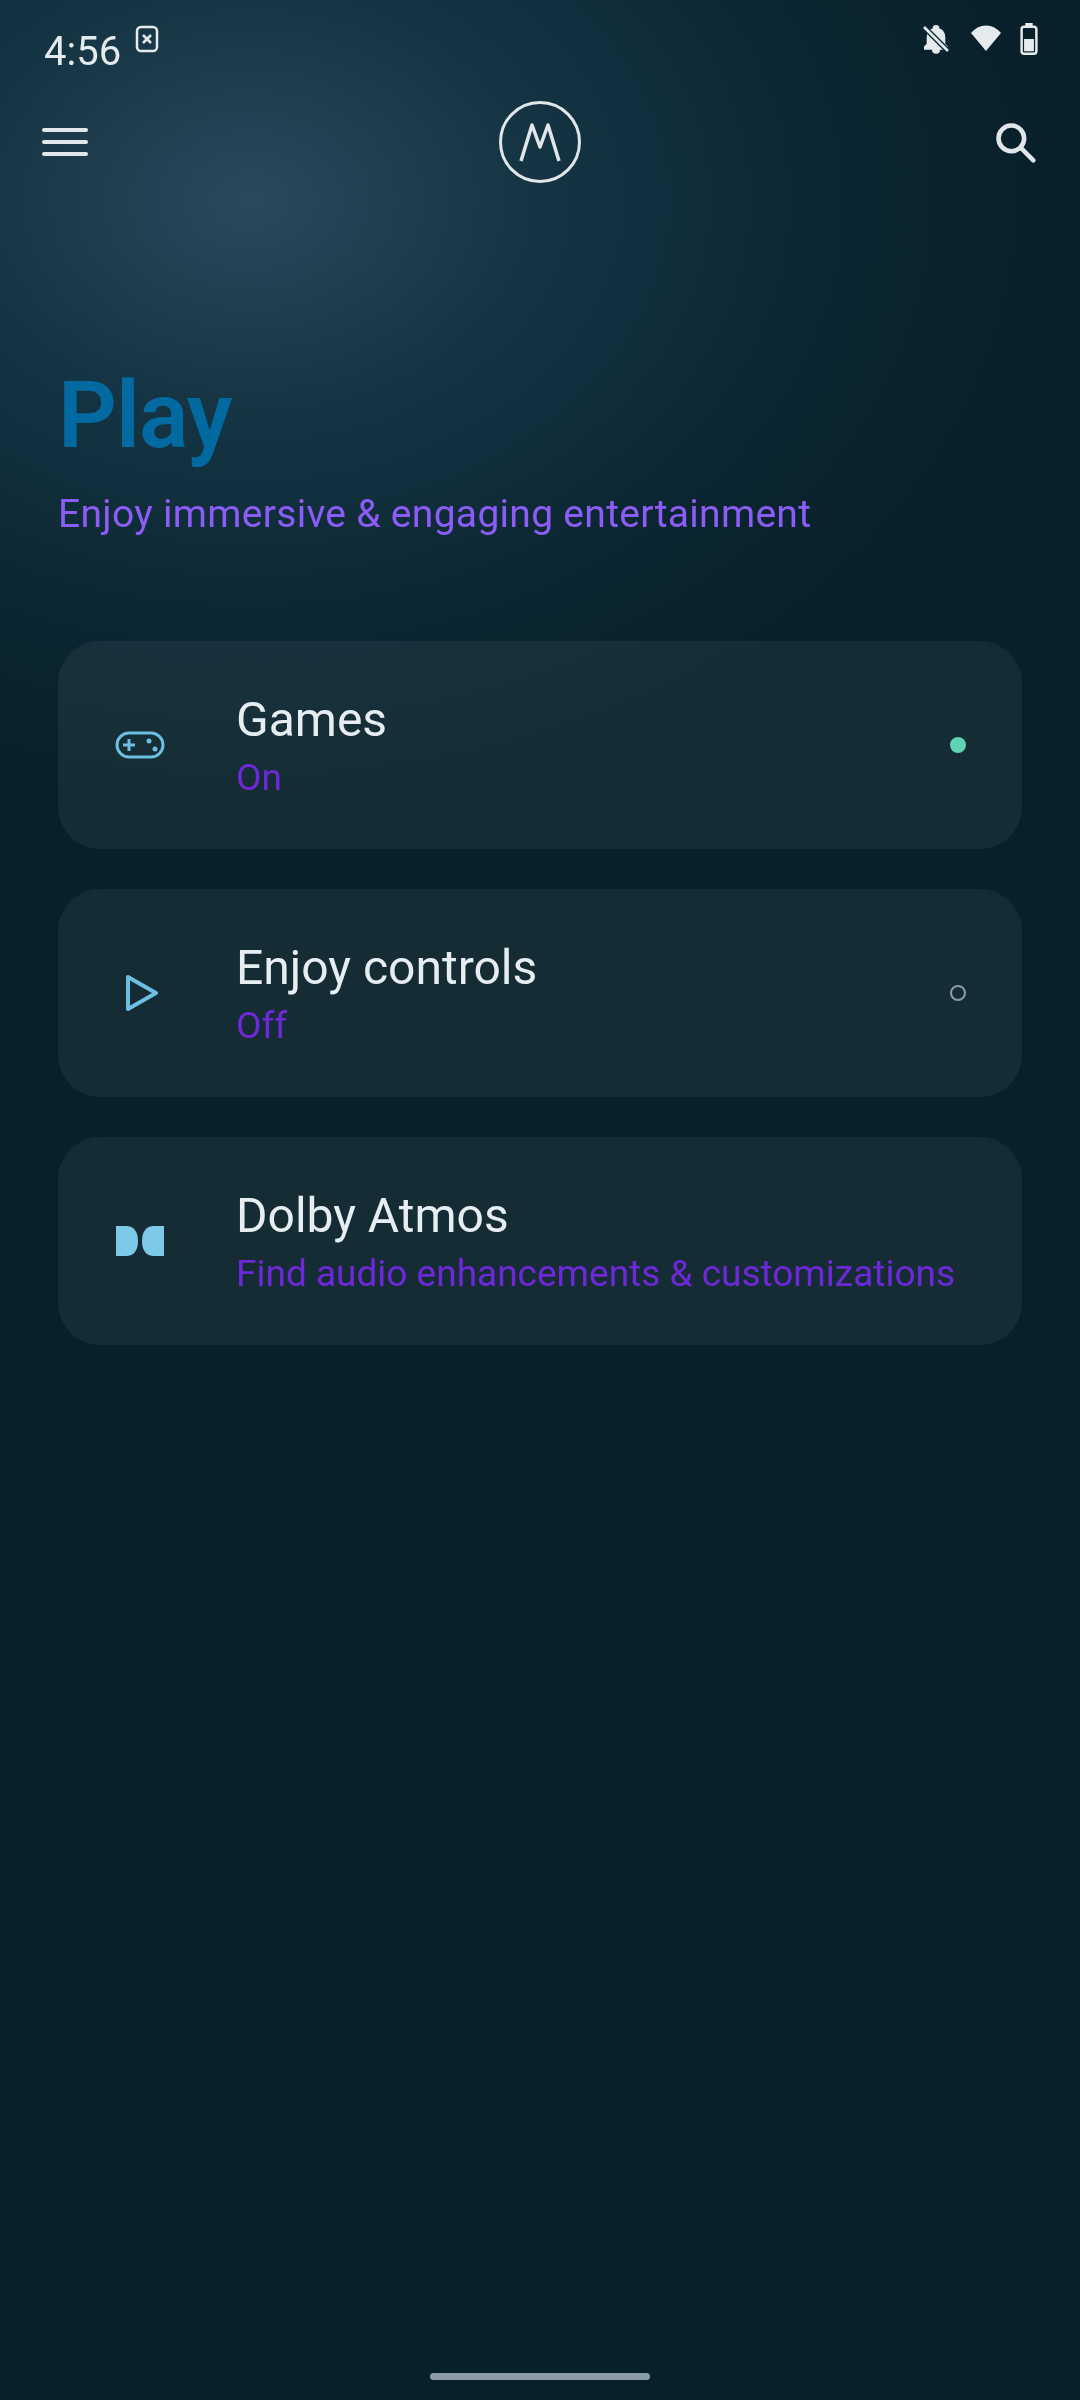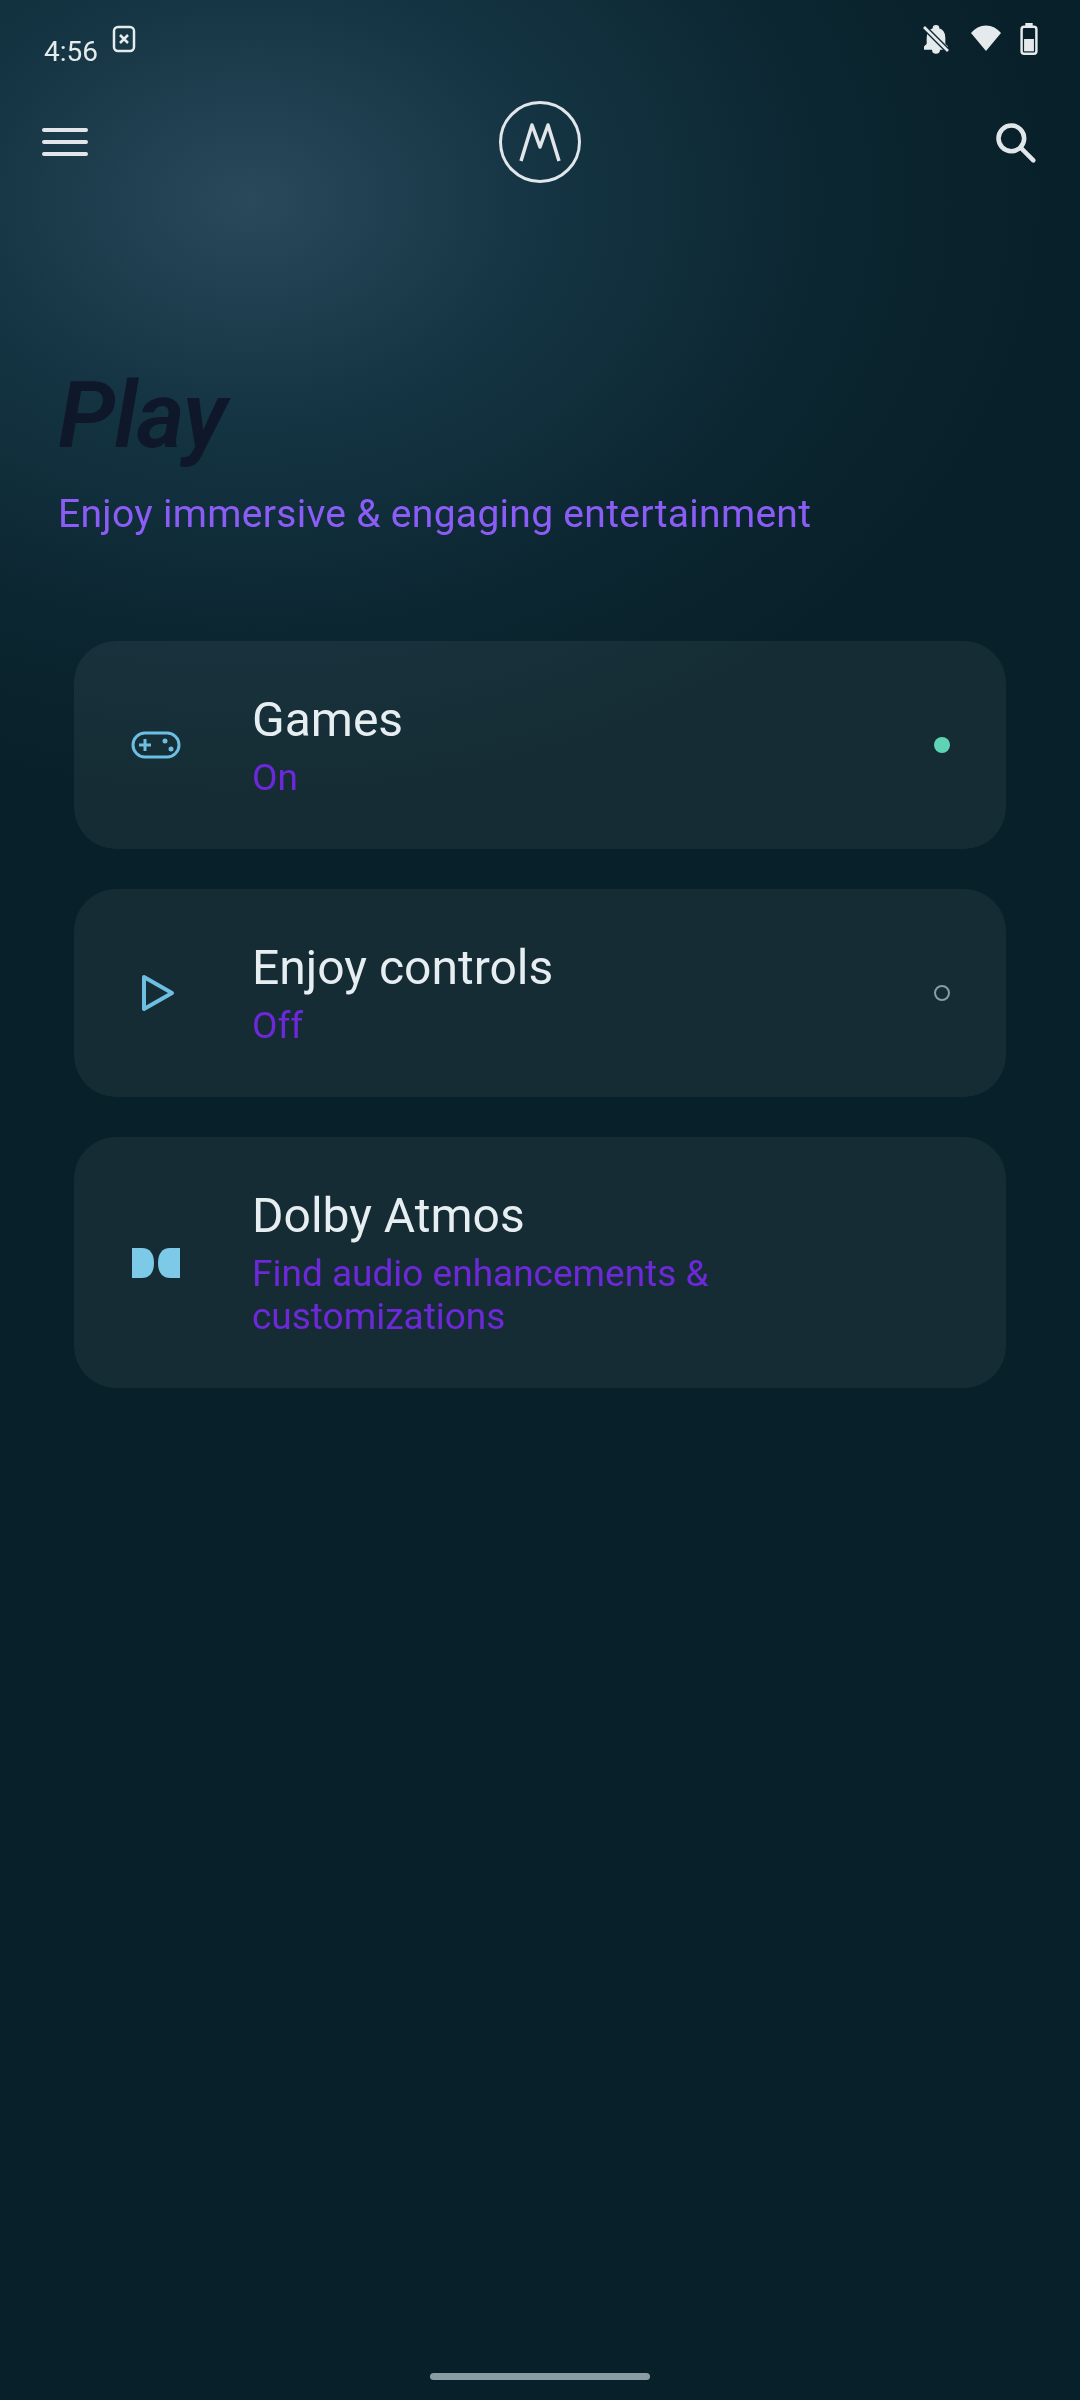--- a/index.html
+++ b/index.html
@@ -26,21 +26,21 @@
       height: 82px;
     }
     
     .status-left {
       display: flex;
       align-items: center;
       gap: 14px;
     }
     
     .status-time {
-      font-size: 28px;
+      font-size: 40px;
       font-weight: 400;
       color: #e5eaed;
       margin-top: 20px;
     }
     
     .status-right {
       display: flex;
       align-items: center;
       gap: 16px;
     }
@@ -90,35 +90,34 @@
       justify-content: center;
     }
     
     .header-section {
       padding: 160px 58px 0;
     }
     
     .page-title {
       font-size: 92px;
       font-weight: 600;
-      color: #0f172a;
+      color: #0369a1;
       letter-spacing: -1px;
       margin-bottom: 22px;
-      font-style: italic;
     }
     
     .page-subtitle {
       font-size: 39px;
       font-weight: 400;
       color: #8b5cf6;
       letter-spacing: 0.3px;
     }
     
     .cards-container {
-      padding: 104px 74px 0;
+      padding: 104px 58px 0;
       display: flex;
       flex-direction: column;
       gap: 40px;
     }
     
     .card {
       background: rgba(255, 255, 255, 0.055);
       border-radius: 42px;
       padding: 50px 44px 50px 54px;
       display: flex;

